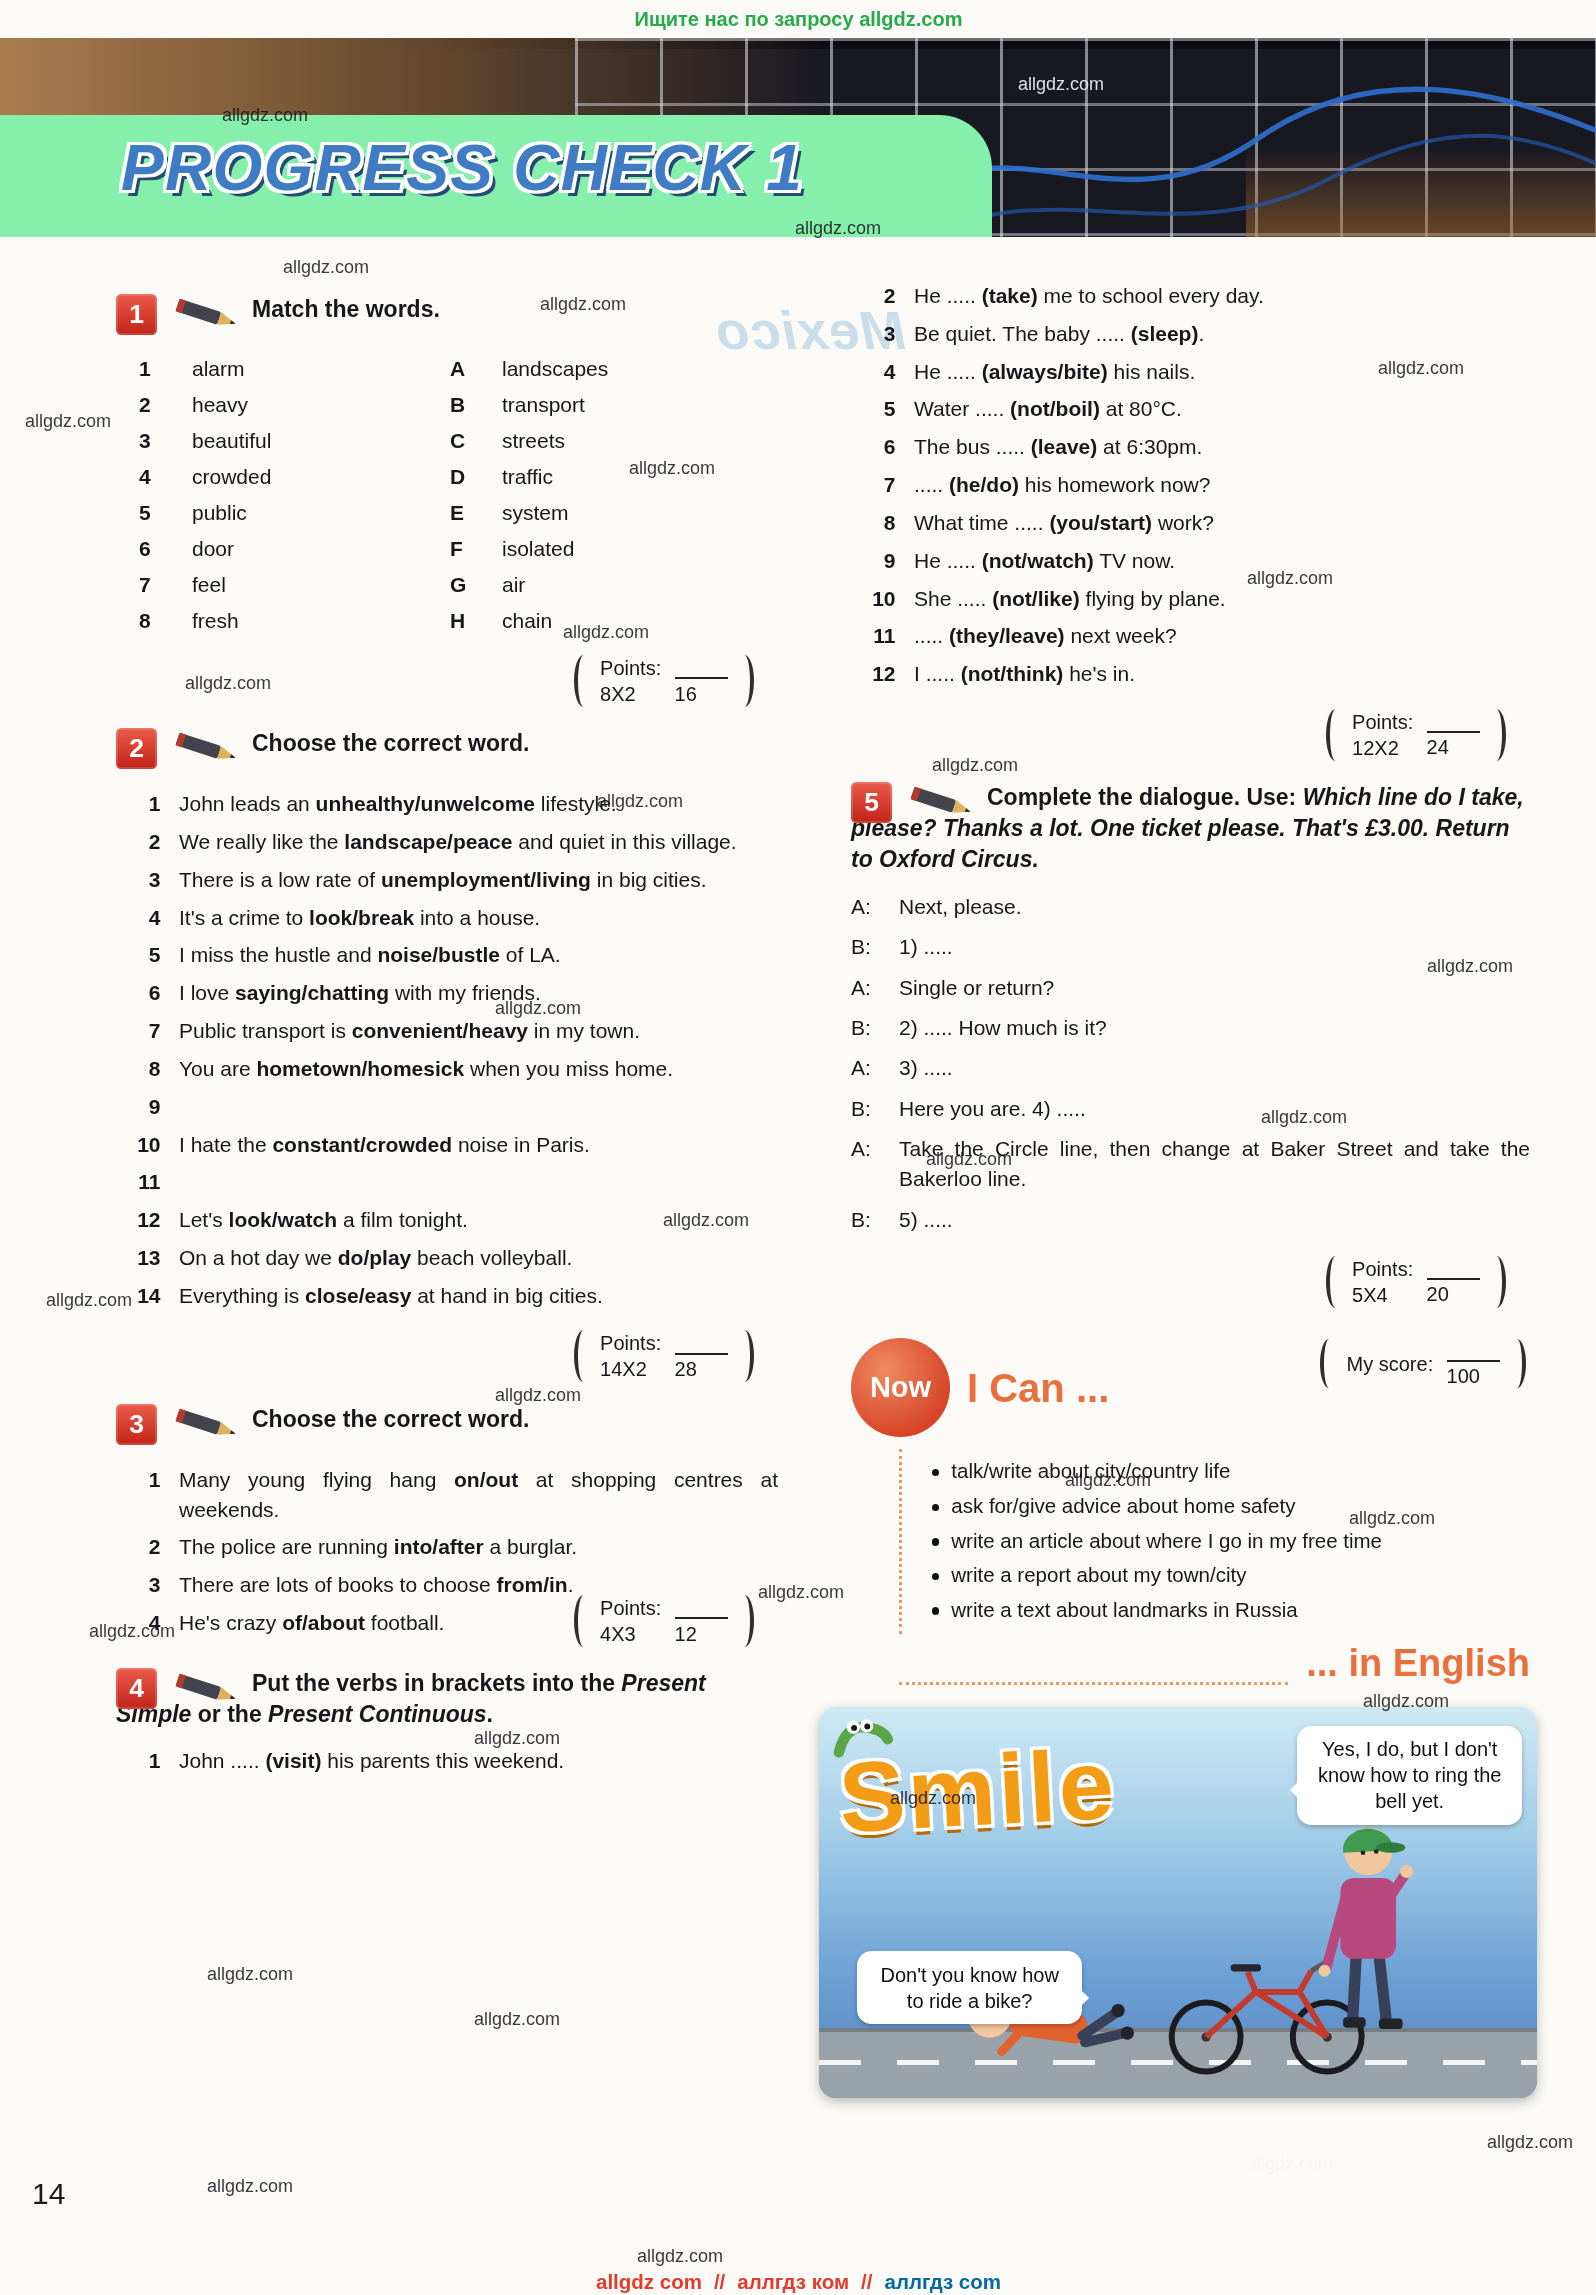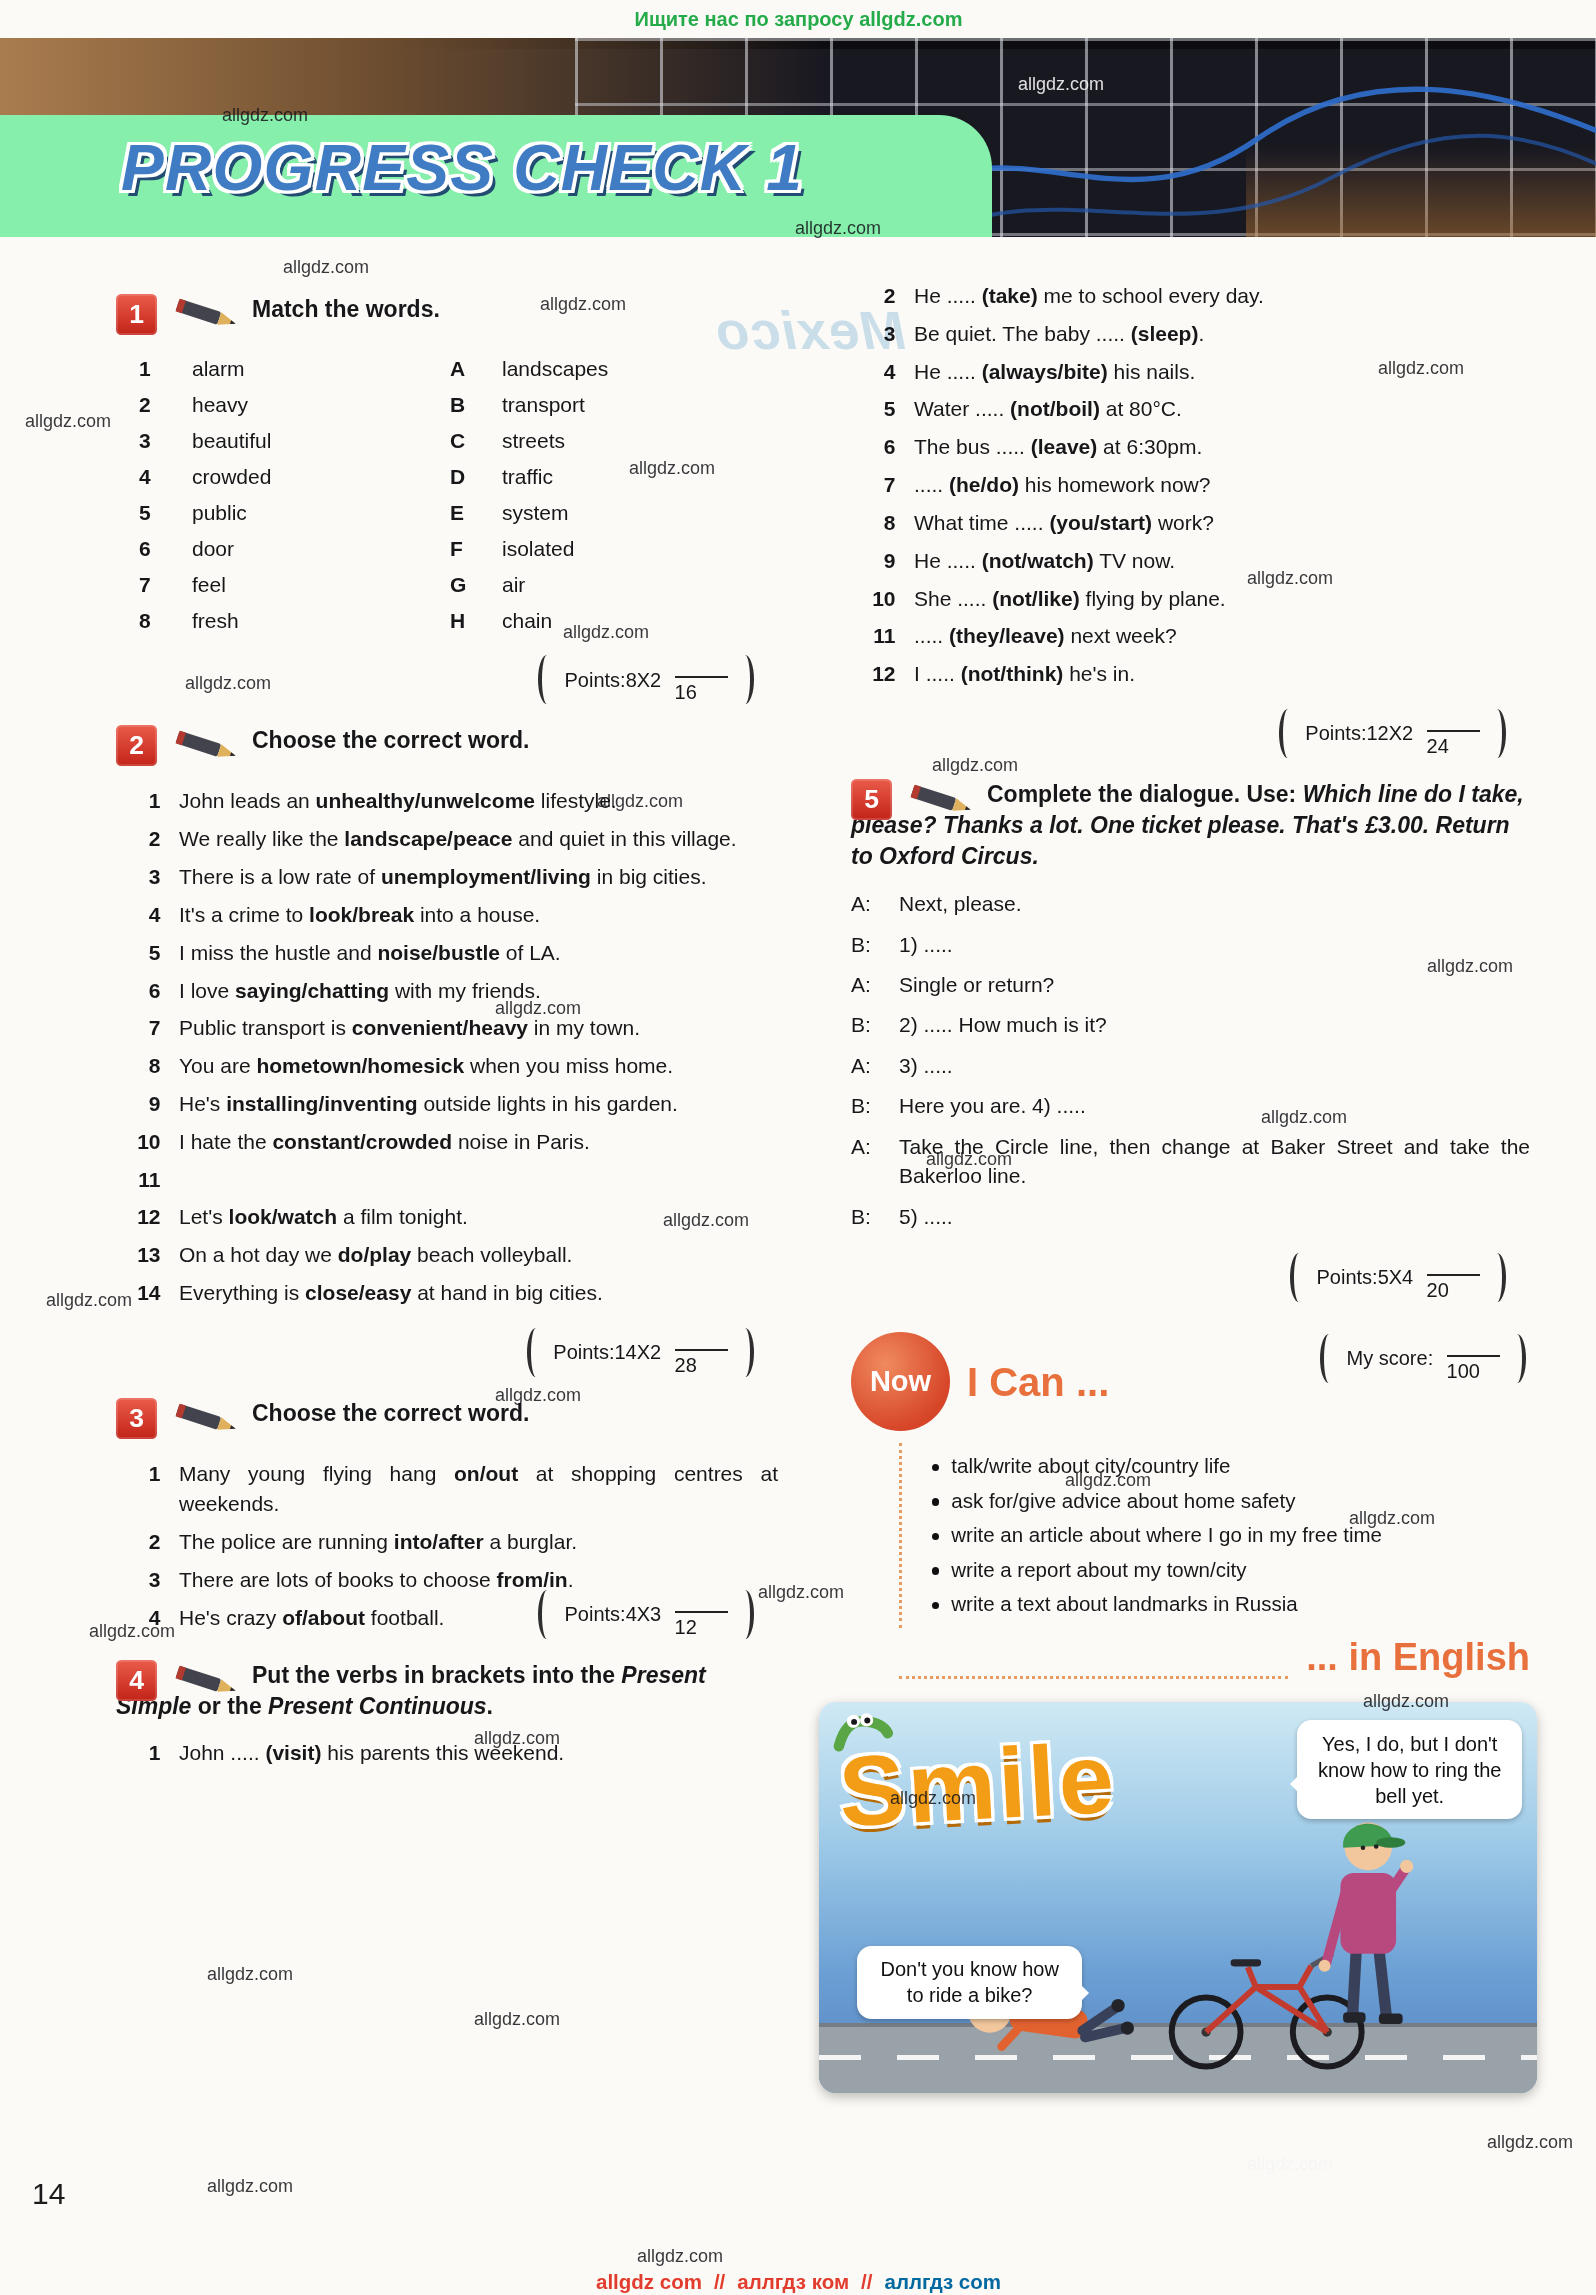--- a/index.html
+++ b/index.html
@@ -57,21 +57,21 @@
   .item-row{display:flex;font-size:21px;line-height:1.42;padding:4px 0}
   .in{width:63px;flex:none;font-weight:700;text-align:right;padding-right:18.5px;box-sizing:border-box}
   .itext{flex:1;text-align:justify}
 
   
   .points-row{display:flex;justify-content:flex-end;margin:10.6px 20px 2.6px 0}
   .points{display:flex;align-items:center;gap:9.3px;padding:5.3px 4px}
   .brk{width:13.2px;align-self:stretch;border:0 solid #2e2e2e;flex:none}
   .brk-l{border-left-width:4px;border-top-left-radius:13.2px 36px;border-bottom-left-radius:13.2px 36px}
   .brk-r{border-right-width:4px;border-top-right-radius:13.2px 36px;border-bottom-right-radius:13.2px 36px}
-  .pts-col{display:flex;flex-direction:row;line-height:1.3;font-size:20px}
+  .pts-col{display:flex;flex-direction:column;line-height:1.3;font-size:20px}
   .pts-frac{display:flex;flex-direction:column;margin-left:4px}
   .pts-blank{width:53px;height:21px;border-bottom:2px solid #222}
   .pts-total{font-size:20px;padding-top:3.3px}
   .pull-up{margin-top:-52px}
 
   
   .dlg-row{display:flex;font-size:21px;line-height:1.42;padding:5.3px 0}
   .dlg-s{width:48px;flex:none}
   .dlg-t{flex:1;text-align:justify}
 
@@ -265,21 +265,20 @@
         <div class="item-row">
         <span class="in">7</span>
         <span class="itext"><span>Public transport is </span><span class="b">convenient/heavy</span><span> in my town.</span></span>
       </div>
         <div class="item-row">
         <span class="in">8</span>
         <span class="itext"><span>You are </span><span class="b">hometown/homesick</span><span> when you miss home.</span></span>
       </div>
         <div class="item-row">
         <span class="in">9</span>
-        <span class="itext"><span>He's </span><span class="b">installing/inventing</span><span> outside lights in his garden.</span></span>
       </div>
         <div class="item-row">
         <span class="in">10</span>
         <span class="itext"><span>I hate the </span><span class="b">constant/crowded</span><span> noise in Paris.</span></span>
       </div>
         <div class="item-row">
         <span class="in">11</span>
       </div>
         <div class="item-row">
         <span class="in">12</span>

